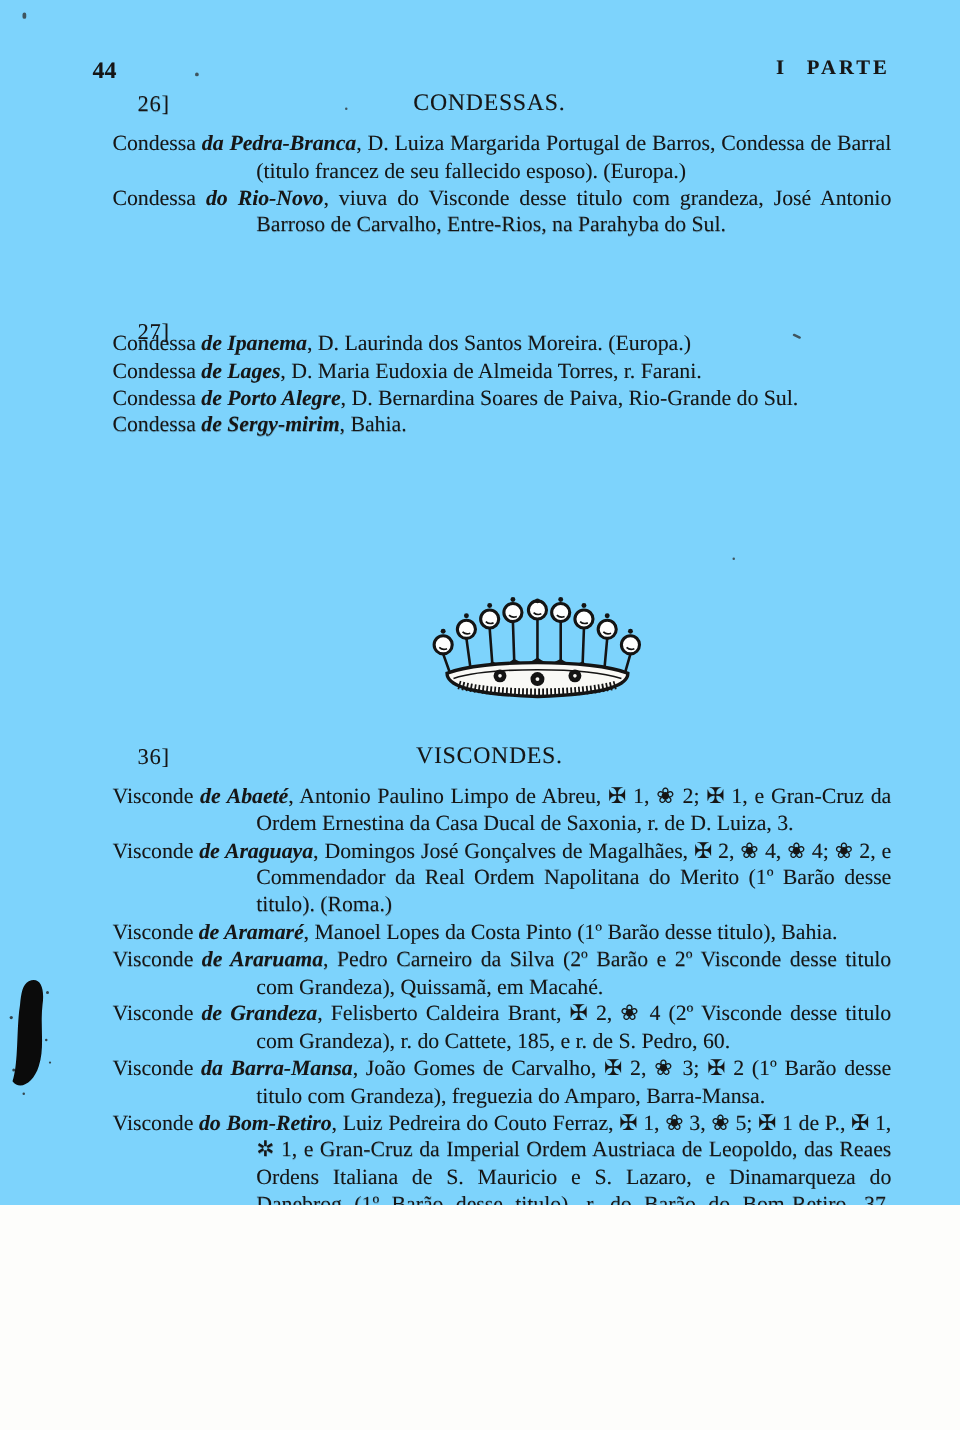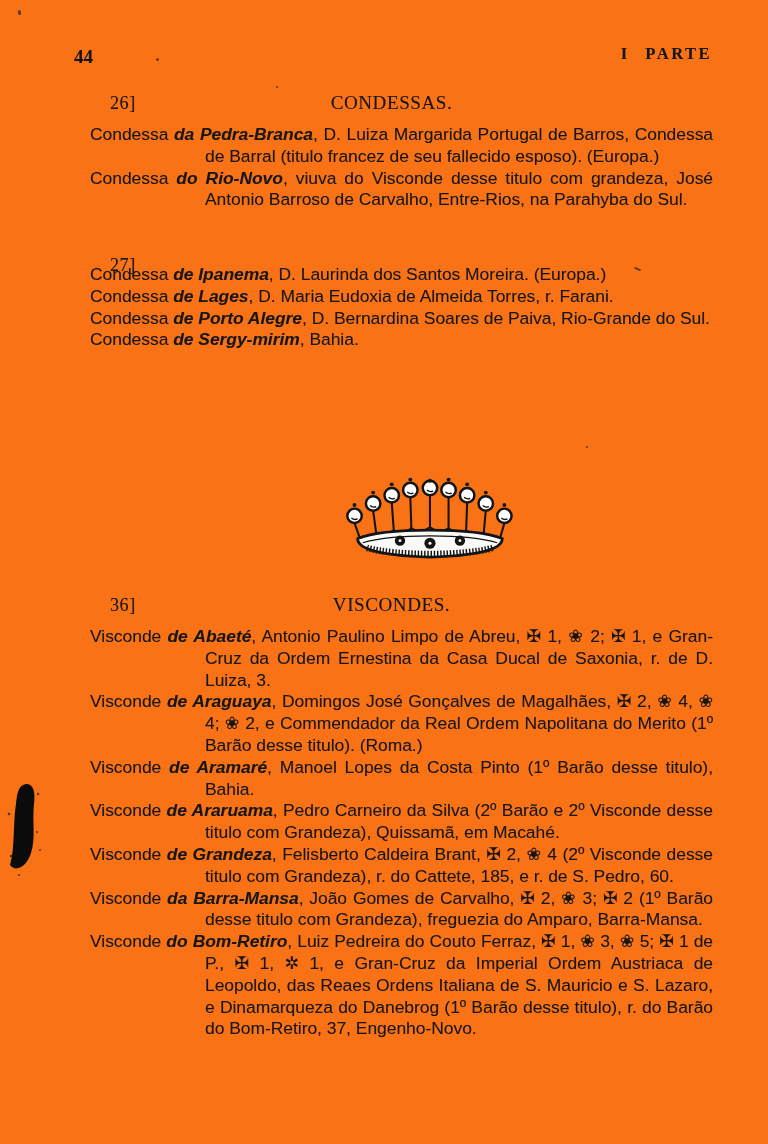--- a/index.html
+++ b/index.html
@@ -3,45 +3,45 @@
 <meta charset="utf-8">
 <style>
   html,body{margin:0;padding:0;}
   body{
     width:768px;height:1144px;
     background:#fdfdfb;
     font-family:"Liberation Serif","DejaVu Serif",serif;
     color:#161616;
     -webkit-font-smoothing:antialiased;
   }
-  .page{position:relative;width:768px;height:1144px;overflow:hidden;
-    background:#f97316;}
+  .page{position:relative;width:768px;height:964px;overflow:hidden;
+    background:#7dd3fc;}
   .page *{text-shadow:0.25px 0.25px 0 rgba(25,25,25,0.30);}
 
   
   .page-head{position:absolute;top:44px;left:70px;right:56px;height:26px;}
   .page-num{position:absolute;left:4px;top:2px;font-size:19px;font-weight:bold;}
   .running-title{text-align:right;font-weight:bold;font-size:16.5px;
     letter-spacing:2.5px;word-spacing:9px;}
 
   
   .section{position:absolute;left:70px;width:643px;}
-  #section-26{top:92px;}
+  #section-26{top:72px;}
   #section-27{top:254px;}
   #section-28{top:594px;}
   .section-head{position:relative;text-align:center;font-size:19px;
     letter-spacing:0.6px;margin:0 0 10px 0;}
   .sec-num{position:absolute;left:40px;top:1px;font-size:18px;}
 
   .entry{margin:0;padding-left:135px;text-indent:-115px;
     text-align:justify;font-size:17.4px;line-height:21.8px;}
   .entry .title{font-style:italic;font-weight:bold;}
   .entry .rest{font-style:normal;}
   
-  .entry, .entry .rest{font-family:Liberation Sans, sans-serif;}
+  .entry, .entry .rest{font-family:Liberation Serif, serif;}
 
   
   #crown{position:absolute;top:477px;left:338px;width:186px;height:86px;}
 
   
   #smudge{position:absolute;top:780px;left:4px;width:44px;height:98px;}
 
   
   .speck{position:absolute;background:#2b2b2b;border-radius:50%;opacity:.75;}
   #speck-1{left:156px;top:58px;width:3px;height:3px;}

